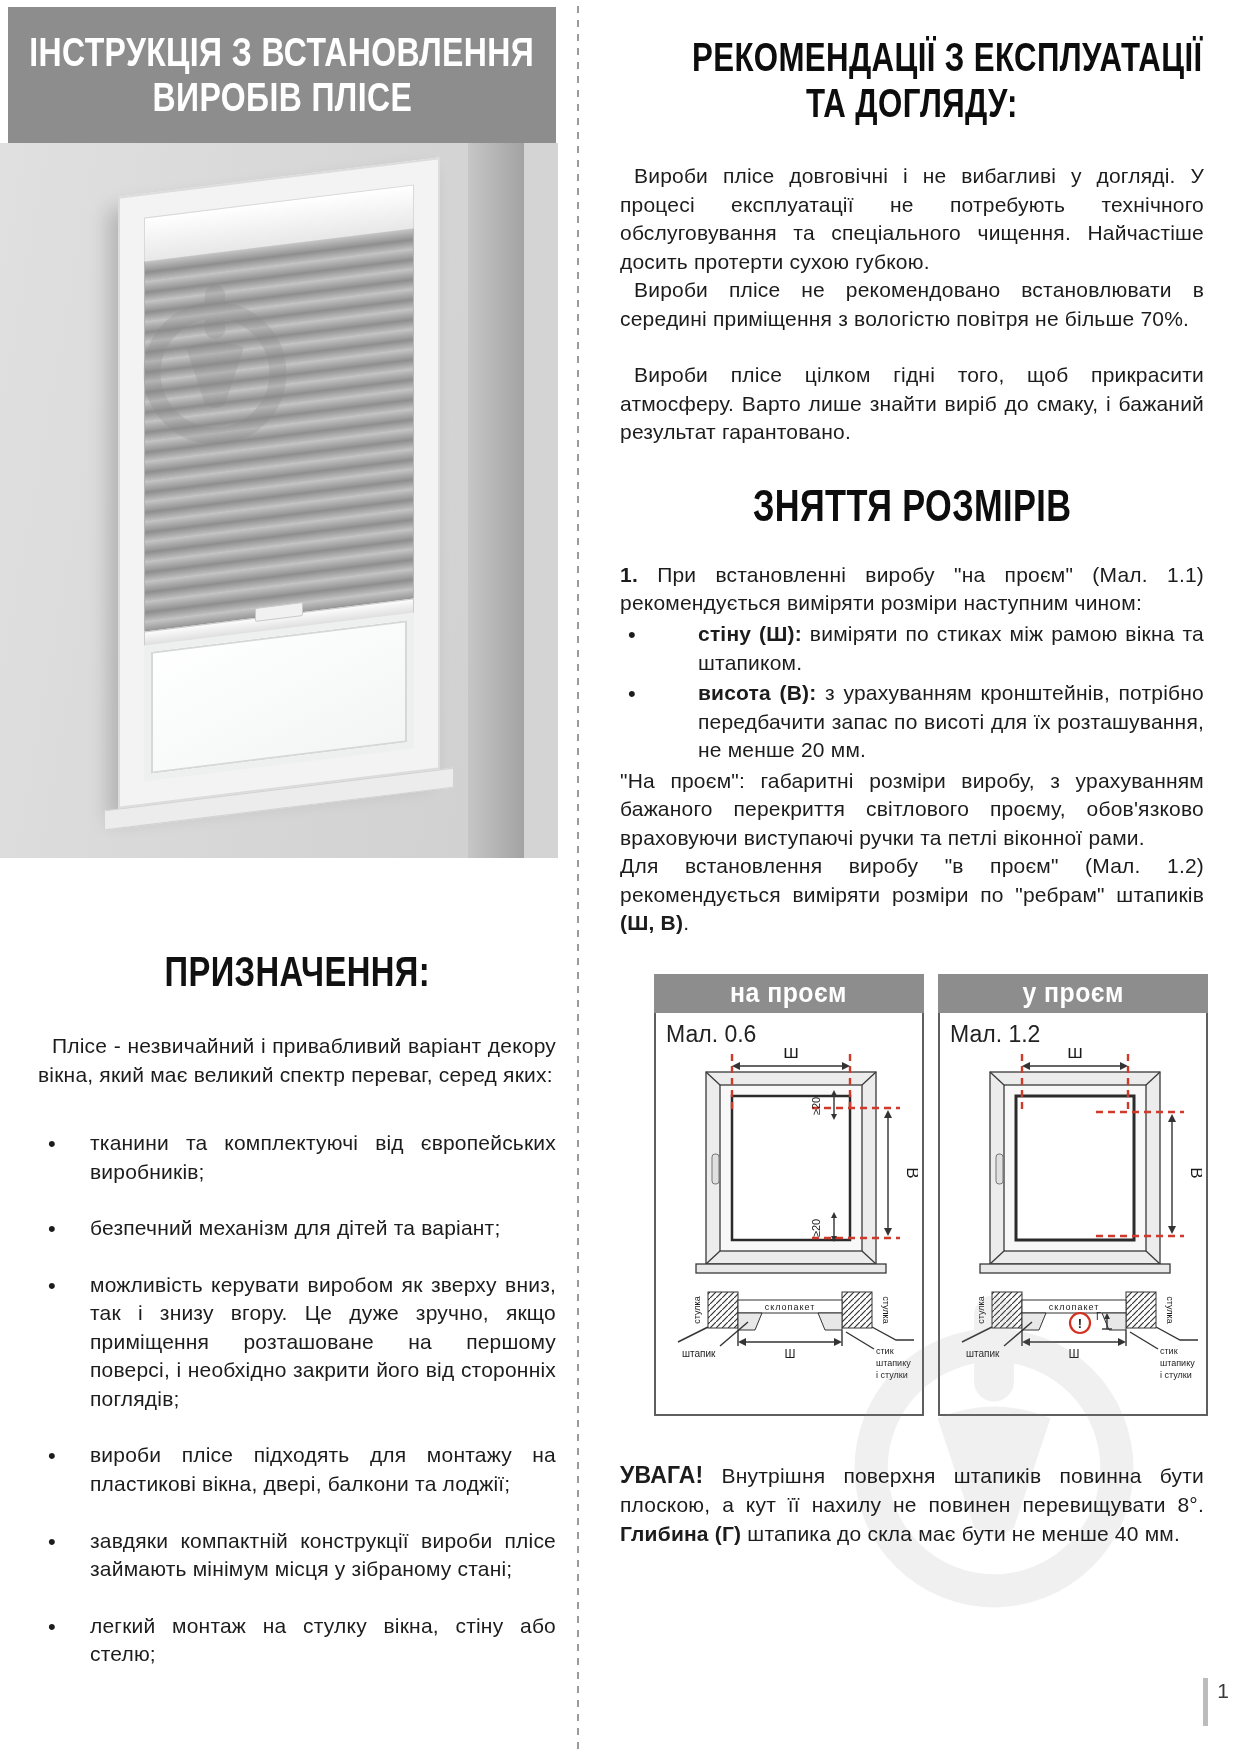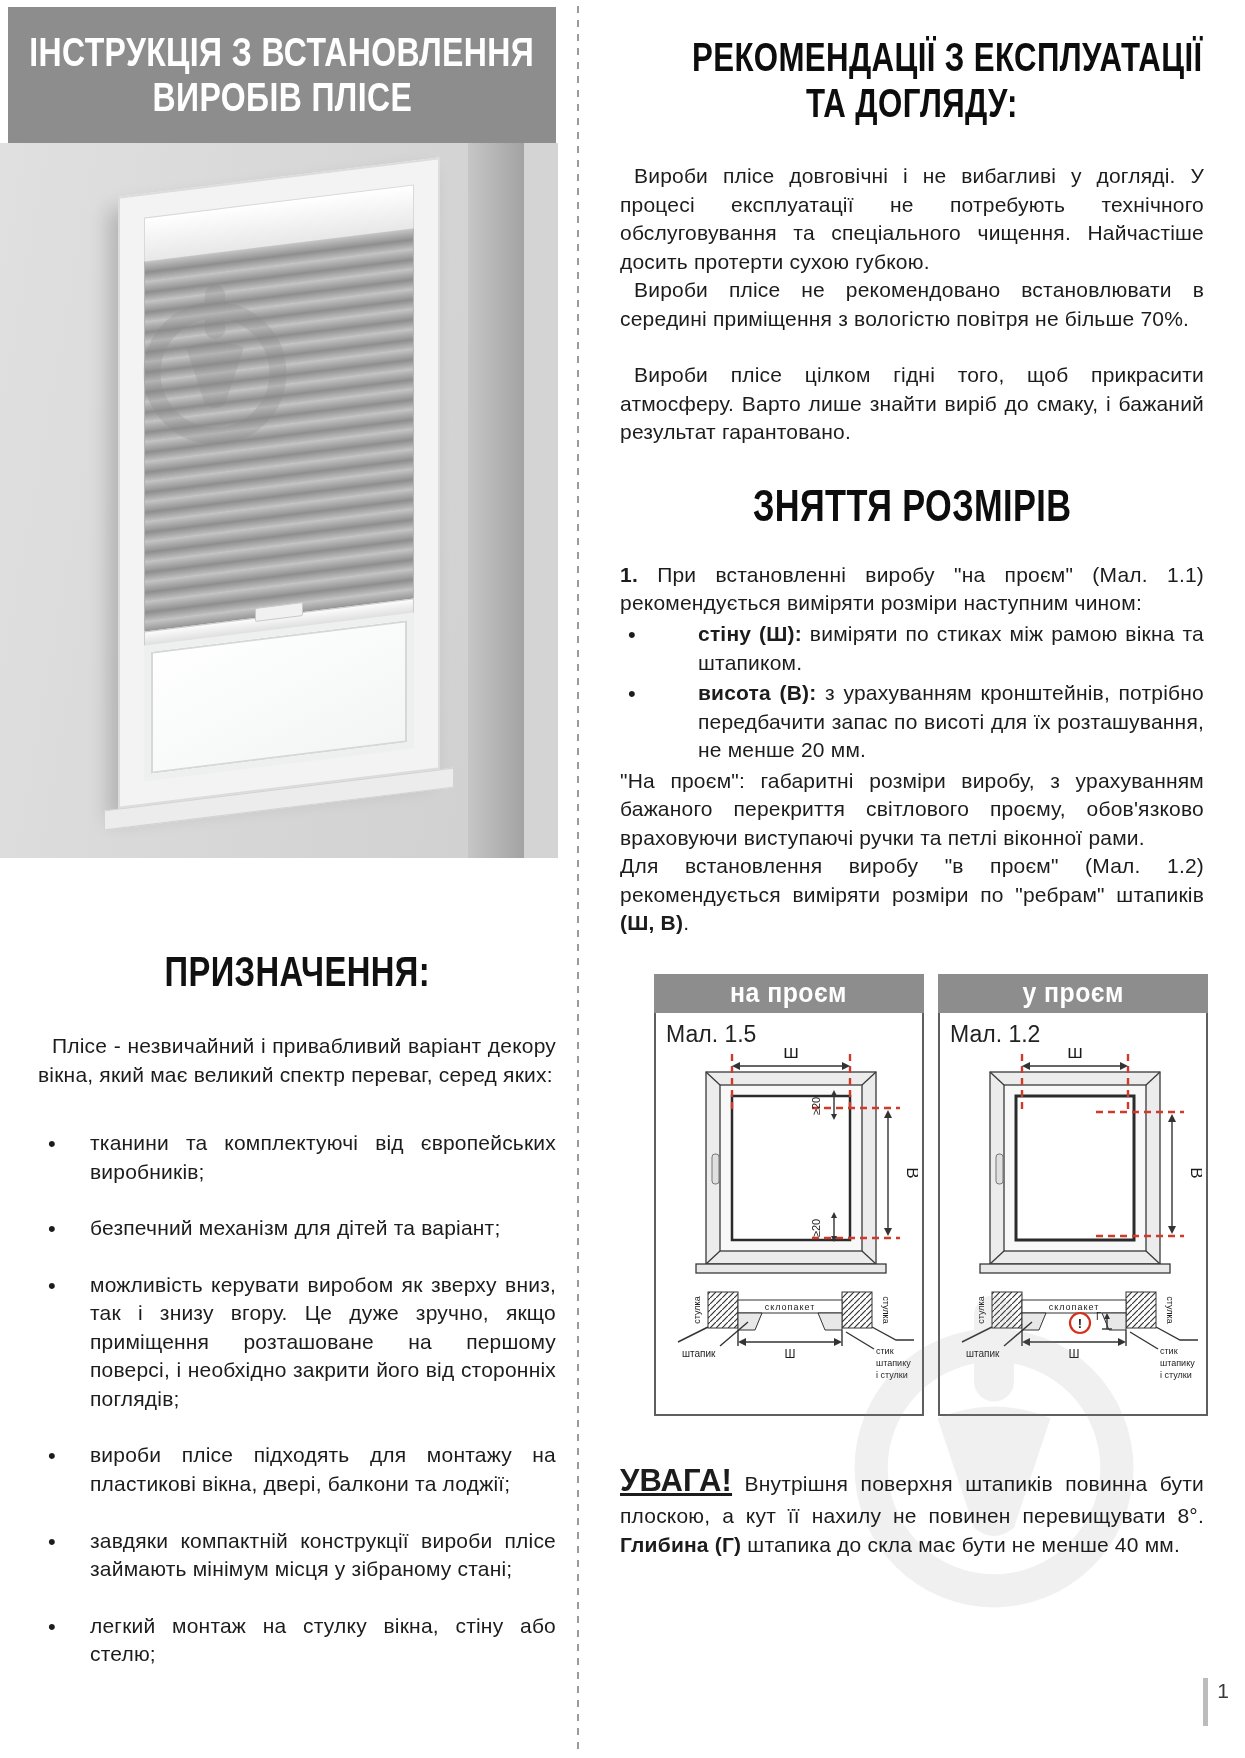--- a/index.html
+++ b/index.html
@@ -72,21 +72,21 @@
   .fig-header .cond{transform:scaleX(0.92);}
   .fig-body{border:2px solid #5f5f5f;border-top:none;background:#fff;padding:4px 4px 8px 6px;}
   .fig-caption{font-size:23px;color:#222;margin:4px 0 0 4px;}
   svg text{font-family:"Liberation Sans",sans-serif;fill:#1c1c1c;}
   .redline{stroke:#cf3a2b;stroke-width:2.4;stroke-dasharray:7 5;fill:none;}
   .dim{stroke:#333;stroke-width:1.4;fill:none;}
   .arr{fill:#333;stroke:none;}
   .frameln{stroke:#3a3a3a;stroke-width:1.3;}
   
   .warning{margin-top:44px;position:relative;z-index:7;}
-  .warn-lead{font-weight:800;font-size:31px;text-decoration:underline;}
+  .warn-lead{font-weight:800;font-size:23px;}
   
   .pagenum{position:absolute;right:16px;top:1678px;display:flex;gap:9px;align-items:flex-start;}
   .pagenum .bar{width:5px;height:48px;background:#bcbcbc;}
   .pagenum .num{font-size:21px;color:#3a3a3a;padding-top:1px;}
 </style>
 </head>
 <body>
 
 <div class="page">
 
@@ -163,21 +163,21 @@
       <p class="jtext">"На проєм": габаритні розміри виробу, з урахуванням бажаного перекриття світлового проєму, обов'язково враховуючи виступаючі ручки та петлі віконної рами.</p>
       <p class="jtext"><span>Для встановлення виробу "в проєм" (Мал. 1.2) рекомендується виміряти розміри по "ребрам" штапиків </span><b>(Ш, В)</b><span>.</span></p>
 
       <div class="figures">
 
         <div class="figure">
           <div class="fig-header">
               <span class="cond">на проєм</span>
             </div>
           <div class="fig-body">
-            <div class="fig-caption">Мал. 1.5</div>
+            <div class="fig-caption">Мал. 0.6</div>
             <svg width="256" height="228" viewBox="0 0 256 228">
               <rect x="44" y="24" width="170" height="192" fill="#ececec" class="frameln" stroke="#3a3a3a"></rect>
               <rect x="58" y="37" width="142" height="166" fill="#f8f8f8" class="frameln" stroke="#3a3a3a"></rect>
               <line x1="44" y1="24" x2="58" y2="37" class="frameln"></line>
                 <line x1="214" y1="24" x2="200" y2="37" class="frameln"></line>
               <line x1="44" y1="216" x2="58" y2="203" class="frameln"></line>
                 <line x1="214" y1="216" x2="200" y2="203" class="frameln"></line>
               <rect x="70" y="48" width="118" height="144" fill="#ffffff" stroke="#2b2b2b" stroke-width="2.5"></rect>
               <rect x="34" y="216" width="190" height="9" fill="#e9e9e9" class="frameln" stroke="#3a3a3a"></rect>
               <rect x="50" y="106" width="7" height="30" rx="3" fill="#e0e0e0" stroke="#777"></rect>

